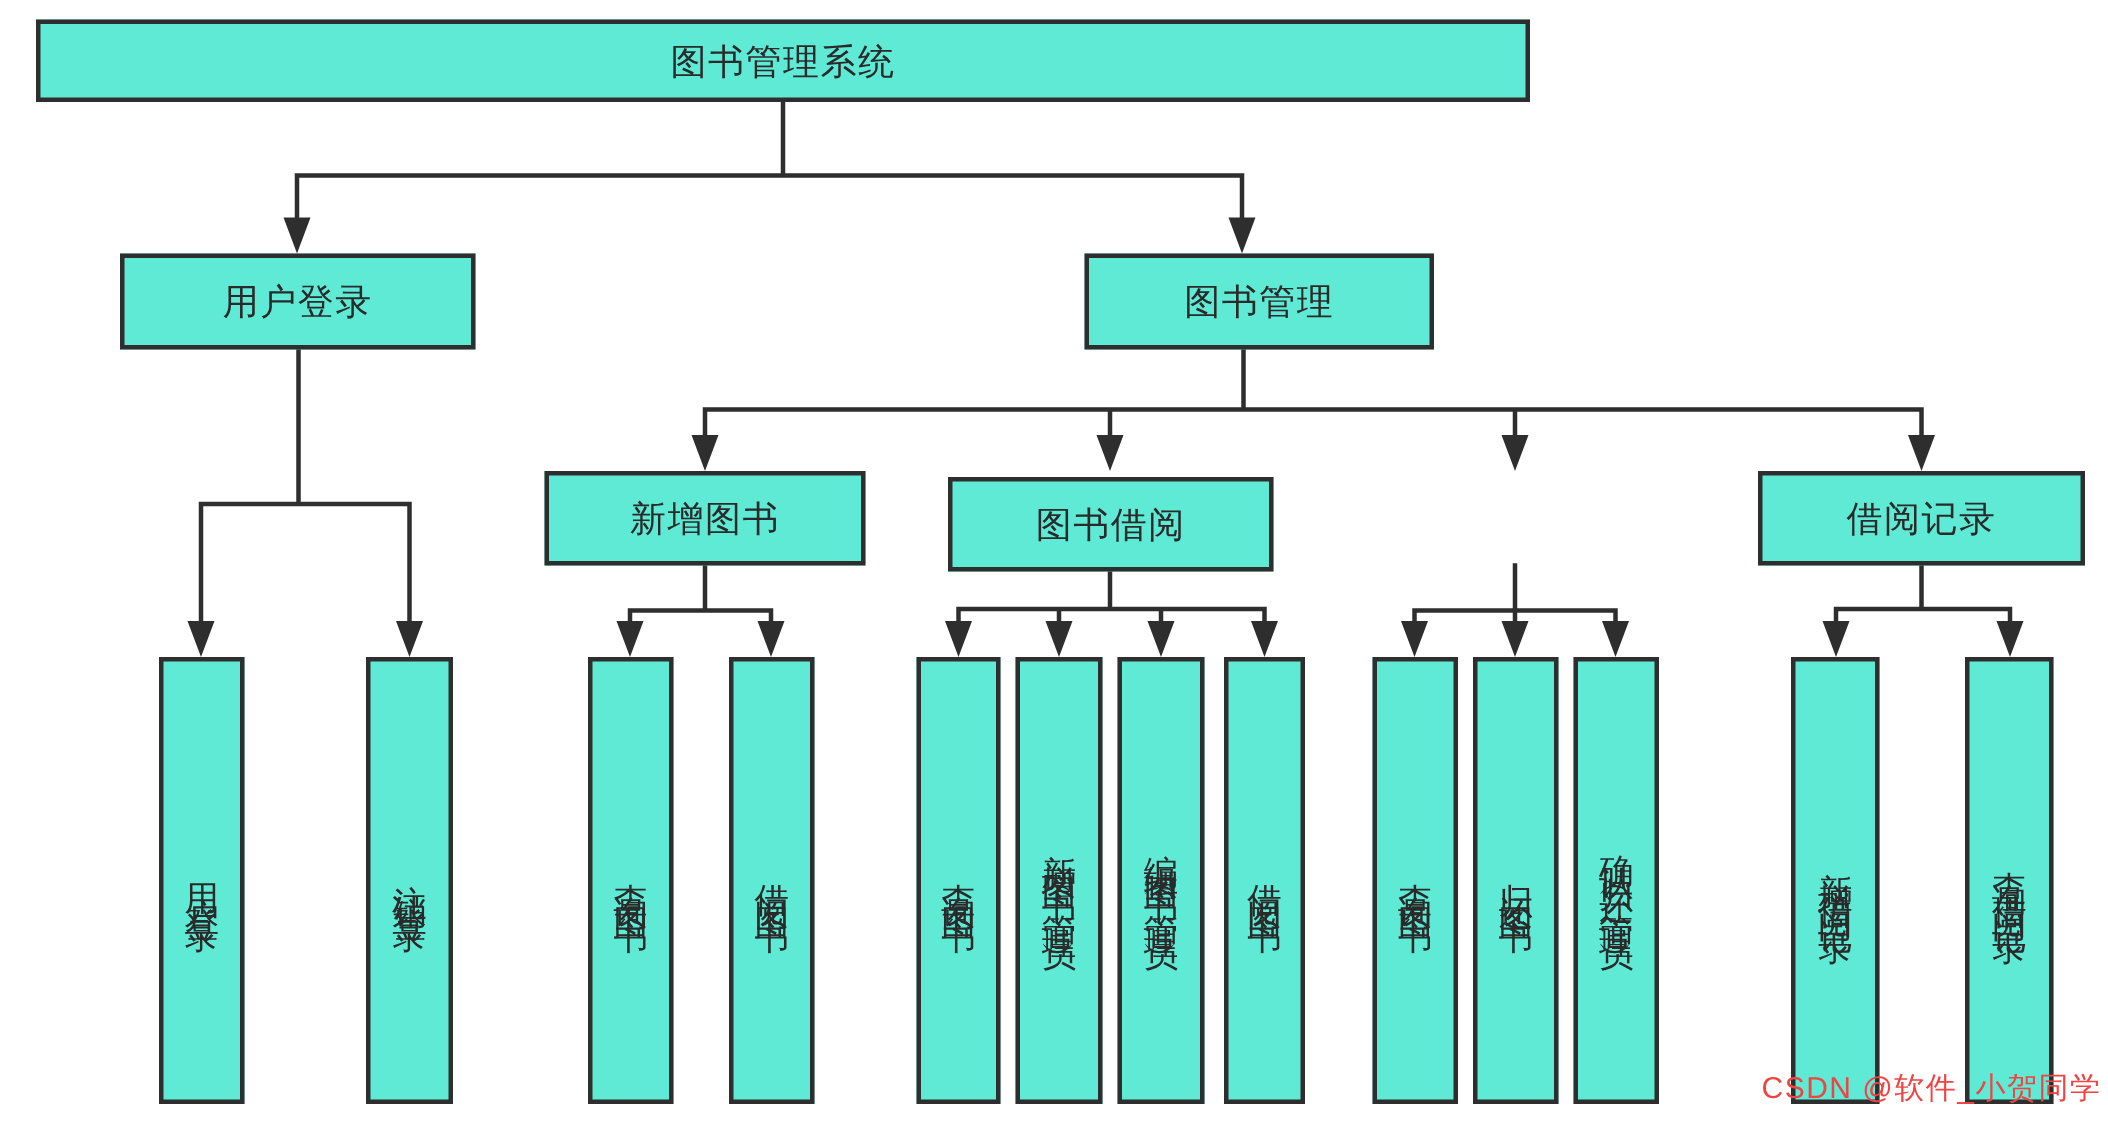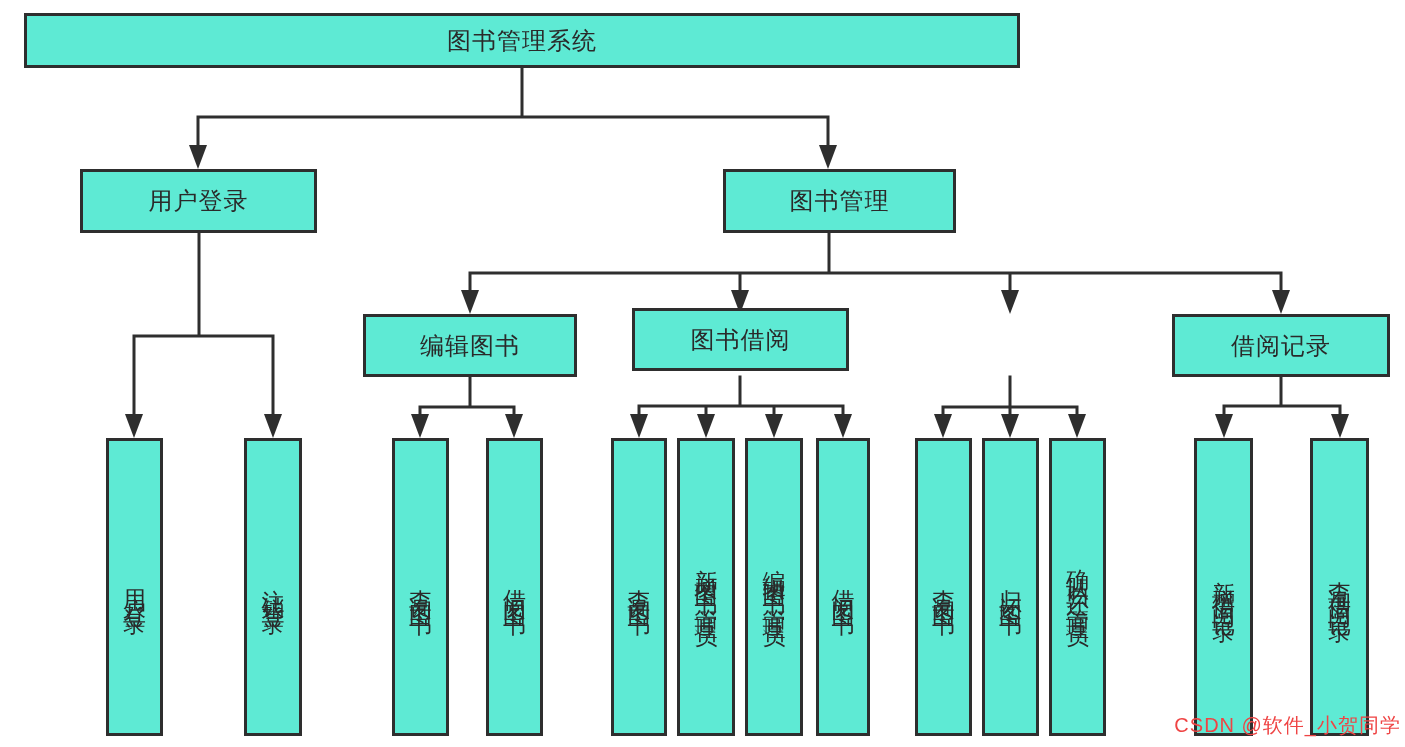--- a/index.html
+++ b/index.html
@@ -43,21 +43,21 @@
     font-size: 23px;
     letter-spacing: 8px;
     line-height: 1;
     white-space: nowrap;
   }
   
   #root-node   { left: 24px;   top: 13px;  width: 996px; height: 55px; }
   #n-login     { left: 80px;   top: 169px; width: 237px; height: 64px; }
   #n-bookmgmt  { left: 712px;  top: 169px; width: 233px; height: 64px; margin-left: 11px; }
   #n-newbook   { left: 363px;  top: 314px; width: 214px; height: 63px; }
-  #n-borrow    { left: 632px;  top: 308px; width: 217px; height: 63px; }
+  #n-borrow    { left: 632px;  top: 318px; width: 217px; height: 63px; }
   #n-current   { left: 903px;  top: 314px; width: 214px; height: 63px; }
   #n-records   { left: 1172px; top: 314px; width: 218px; height: 63px; }
   .leaf { top: 438px; height: 298px; }
   #lf0  { left: 106px;  width: 57px; }
   #lf1  { left: 244px;  width: 58px; }
   #lf2  { left: 392px;  width: 57px; }
   #lf3  { left: 486px;  width: 57px; }
   #lf4  { left: 611px;  width: 56px; }
   #lf5  { left: 677px;  width: 58px; }
   #lf6  { left: 745px;  width: 58px; }
@@ -107,21 +107,21 @@
   </div>
 
   <div class="node hnode" id="n-login">
     <span>用户登录</span>
   </div>
   <div class="node hnode" id="n-bookmgmt">
     <span>图书管理</span>
   </div>
 
   <div class="node hnode" id="n-newbook">
-    <span>编辑图书</span>
+    <span>新增图书</span>
   </div>
   <div class="node hnode" id="n-borrow">
     <span>图书借阅</span>
   </div>
   <div class="node hnode" id="n-records">
     <span>借阅记录</span>
   </div>
 
   <div class="node vnode leaf" id="lf0">
     <span>用户登录</span>

